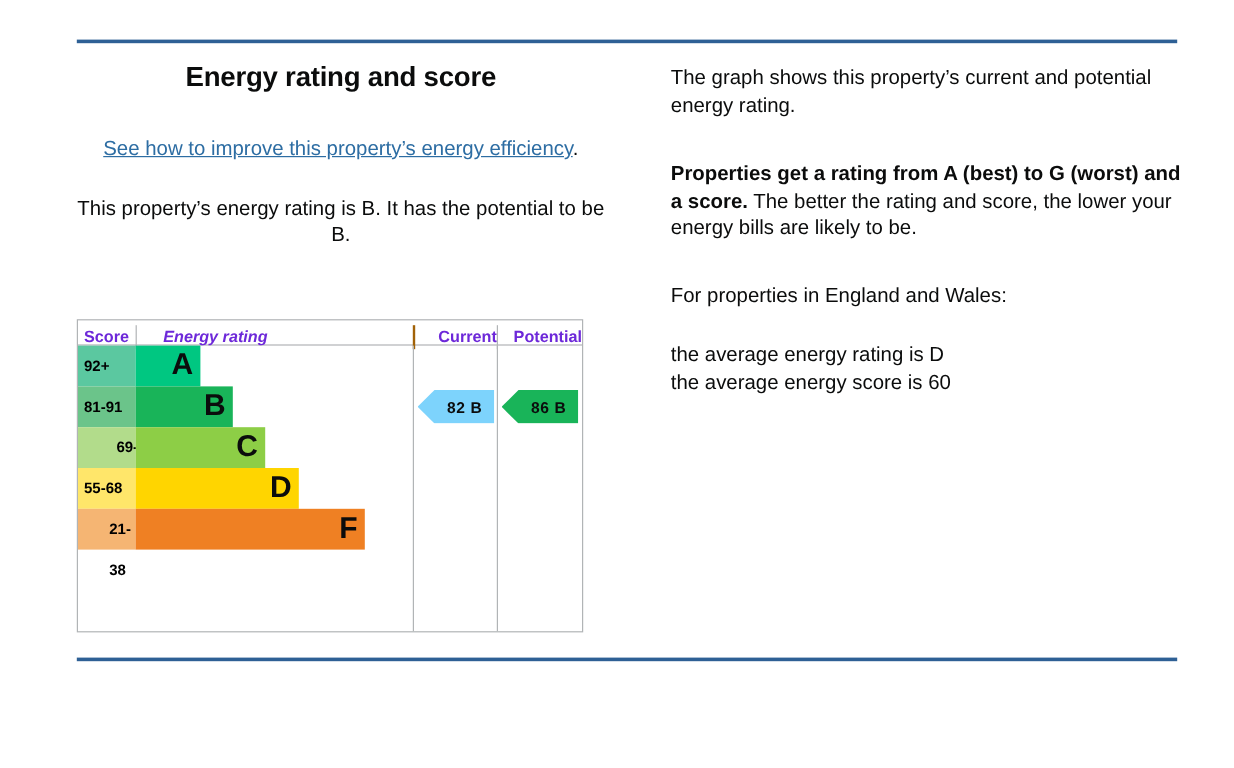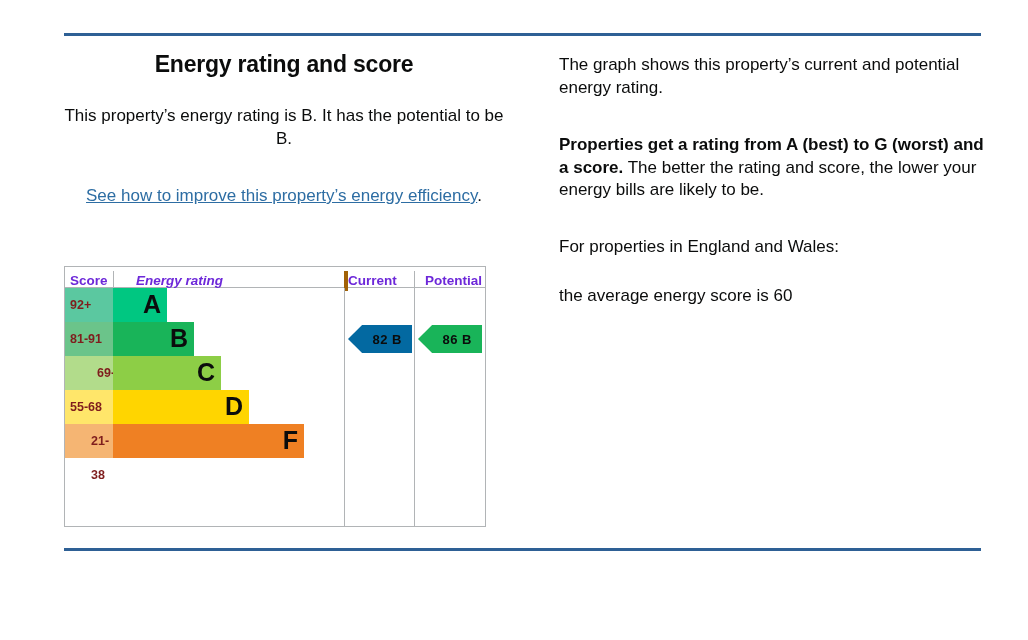--- a/index.html
+++ b/index.html
@@ -96,22 +96,22 @@
     font-size: 13.5px;
     font-weight: bold;
     line-height: 20px;
     color: #6d28d9;
     box-sizing: border-box;
     height: 20px;
     white-space: nowrap;
   }
   .h-score     { left: 0px;   width: 48px; padding-left: 5px; }
   .h-rating    { left: 48px;  width: 231px; padding-left: 22px; border-left: 1px solid #b1b4b6; font-style: italic; }
-  .h-current   { left: 279px; width: 70px; border-left: 4px solid #a16207; text-align: left; }
-  .h-potential { left: 349px; width: 71px; border-left: 1px solid #b1b4b6; text-align: left; padding-left: 10px; }
+  .h-current   { left: 279px; width: 70px; border-left: 2px solid #a16207; text-align: right; }
+  .h-potential { left: 349px; width: 71px; border-left: 1px solid #b1b4b6; text-align: right; }
 
   .epc-body {
     position: relative;
     height: 238px;
   }
   .vline {
     position: absolute;
     top: 0;
     width: 1px;
     height: 238px;
@@ -125,21 +125,21 @@
     height: 34px;
     width: 279px;
   }
   .band-score {
     position: absolute;
     left: 0; top: 0;
     width: 48px;
     height: 34px;
     font-size: 12.5px;
     font-weight: bold;
-    color: #7f1d1d;
+    color: #000000;
     line-height: 34px;
     padding-left: 5px;
     box-sizing: border-box;
   }
   .band-bar {
     position: absolute;
     top: 0;
     left: 48px;
     height: 34px;
     box-sizing: border-box;
@@ -176,31 +176,32 @@
 </head>
 <body>
 
 <div class="page">
 
   <div class="rule rule-top"></div>
   <div class="rule rule-bottom"></div>
 
   <div class="col-left">
     <h2 class="heading">Energy rating and score</h2>
+    <p class="para p-link"><a class="link">See how to improve this property’s energy efficiency</a><span>.</span></p>
     <p class="para p-summary">This property’s energy rating is B. It has the potential to be B.</p>
-    <p class="para p-link"><a class="link">See how to improve this property’s energy efficiency</a><span>.</span></p>
   </div>
 
   <div class="col-right">
     <p class="para">The graph shows this property’s current and potential energy rating.</p>
     <div class="gap-1"></div>
     <p class="para"><span class="strong">Properties get a rating from A (best) to G (worst) and a score.</span><span> The better the rating and score, the lower your energy bills are likely to be.</span></p>
     <div class="gap-2"></div>
     <p class="para">For properties in England and Wales:</p>
     <div class="gap-3"></div>
+    <p class="para">the average energy rating is D</p>
     <p class="para">the average energy score is 60</p>
   </div>
 
   <div class="epc">
 
     <div class="epc-head">
       <div class="h-cell h-score">Score</div>
       <div class="h-cell h-rating">Energy rating</div>
       <div class="h-cell h-current">Current</div>
       <div class="h-cell h-potential">Potential</div>
@@ -236,21 +237,21 @@
             </div>
           </div>
           <div class="band">
             <div class="band-score" style="background: rgb(245, 181, 115); padding-left: 26px;">21-38</div>
             <div class="band-bar" style="width: 191px; background: rgb(239, 128, 35);">
               <div class="band-letter">F</div>
             </div>
           </div>
         </div>
 
-      <div class="arrow arrow-current" id="arrow-current" style="background: #0369a1; top: 37px;">
+      <div class="arrow arrow-current" id="arrow-current" style="background: #7dd3fc; top: 37px;">
         <span>82  B</span>
       </div>
       <div class="arrow arrow-potential" id="arrow-potential" style="background: rgb(25, 180, 89); top: 37px;">
         <span>86  B</span>
       </div>
     </div>
 
   </div>
 </div>
 

